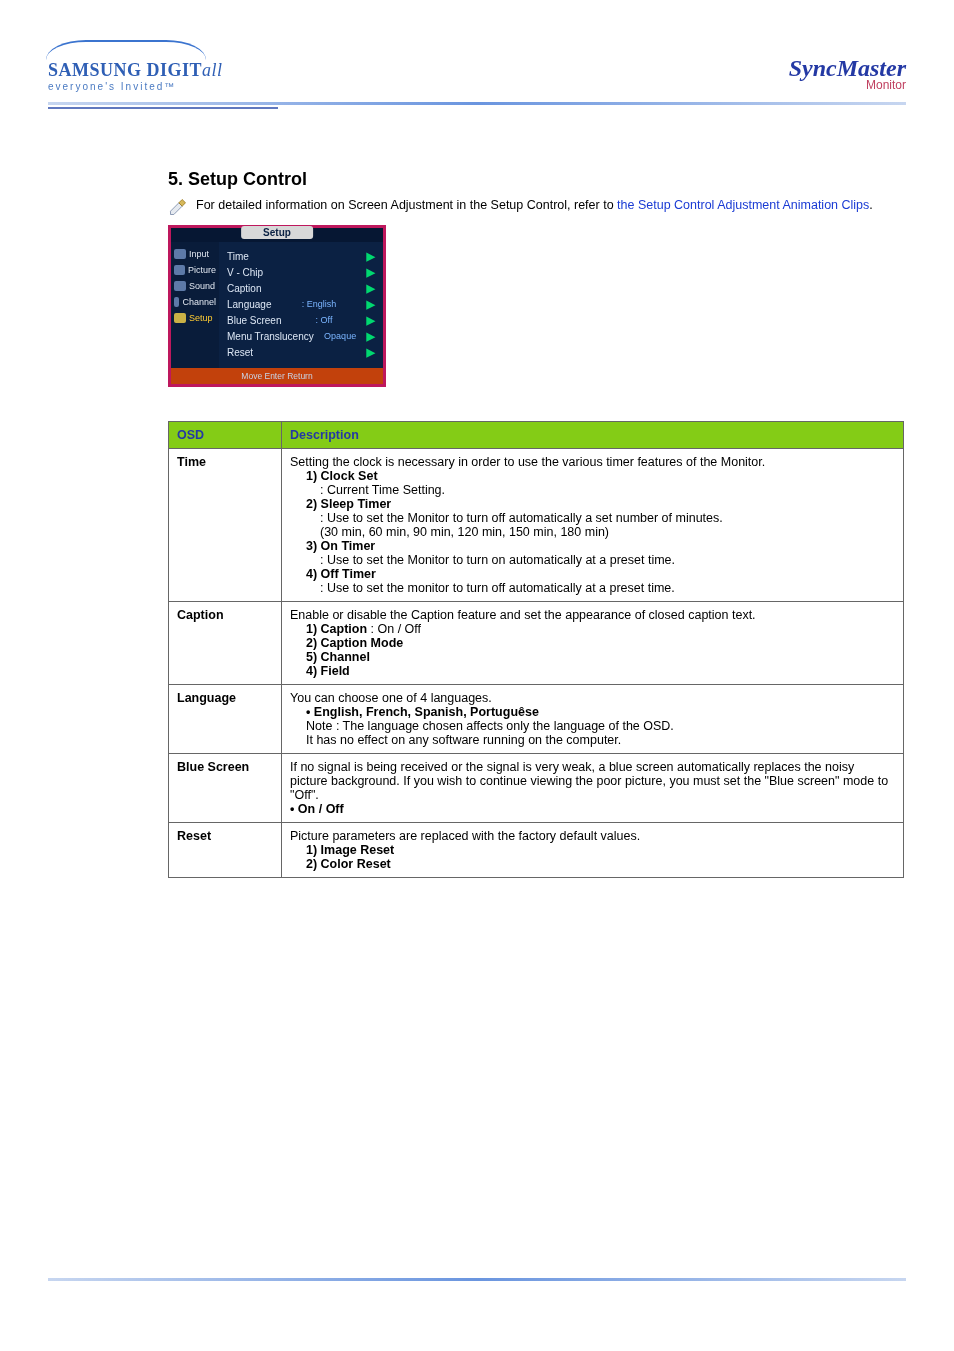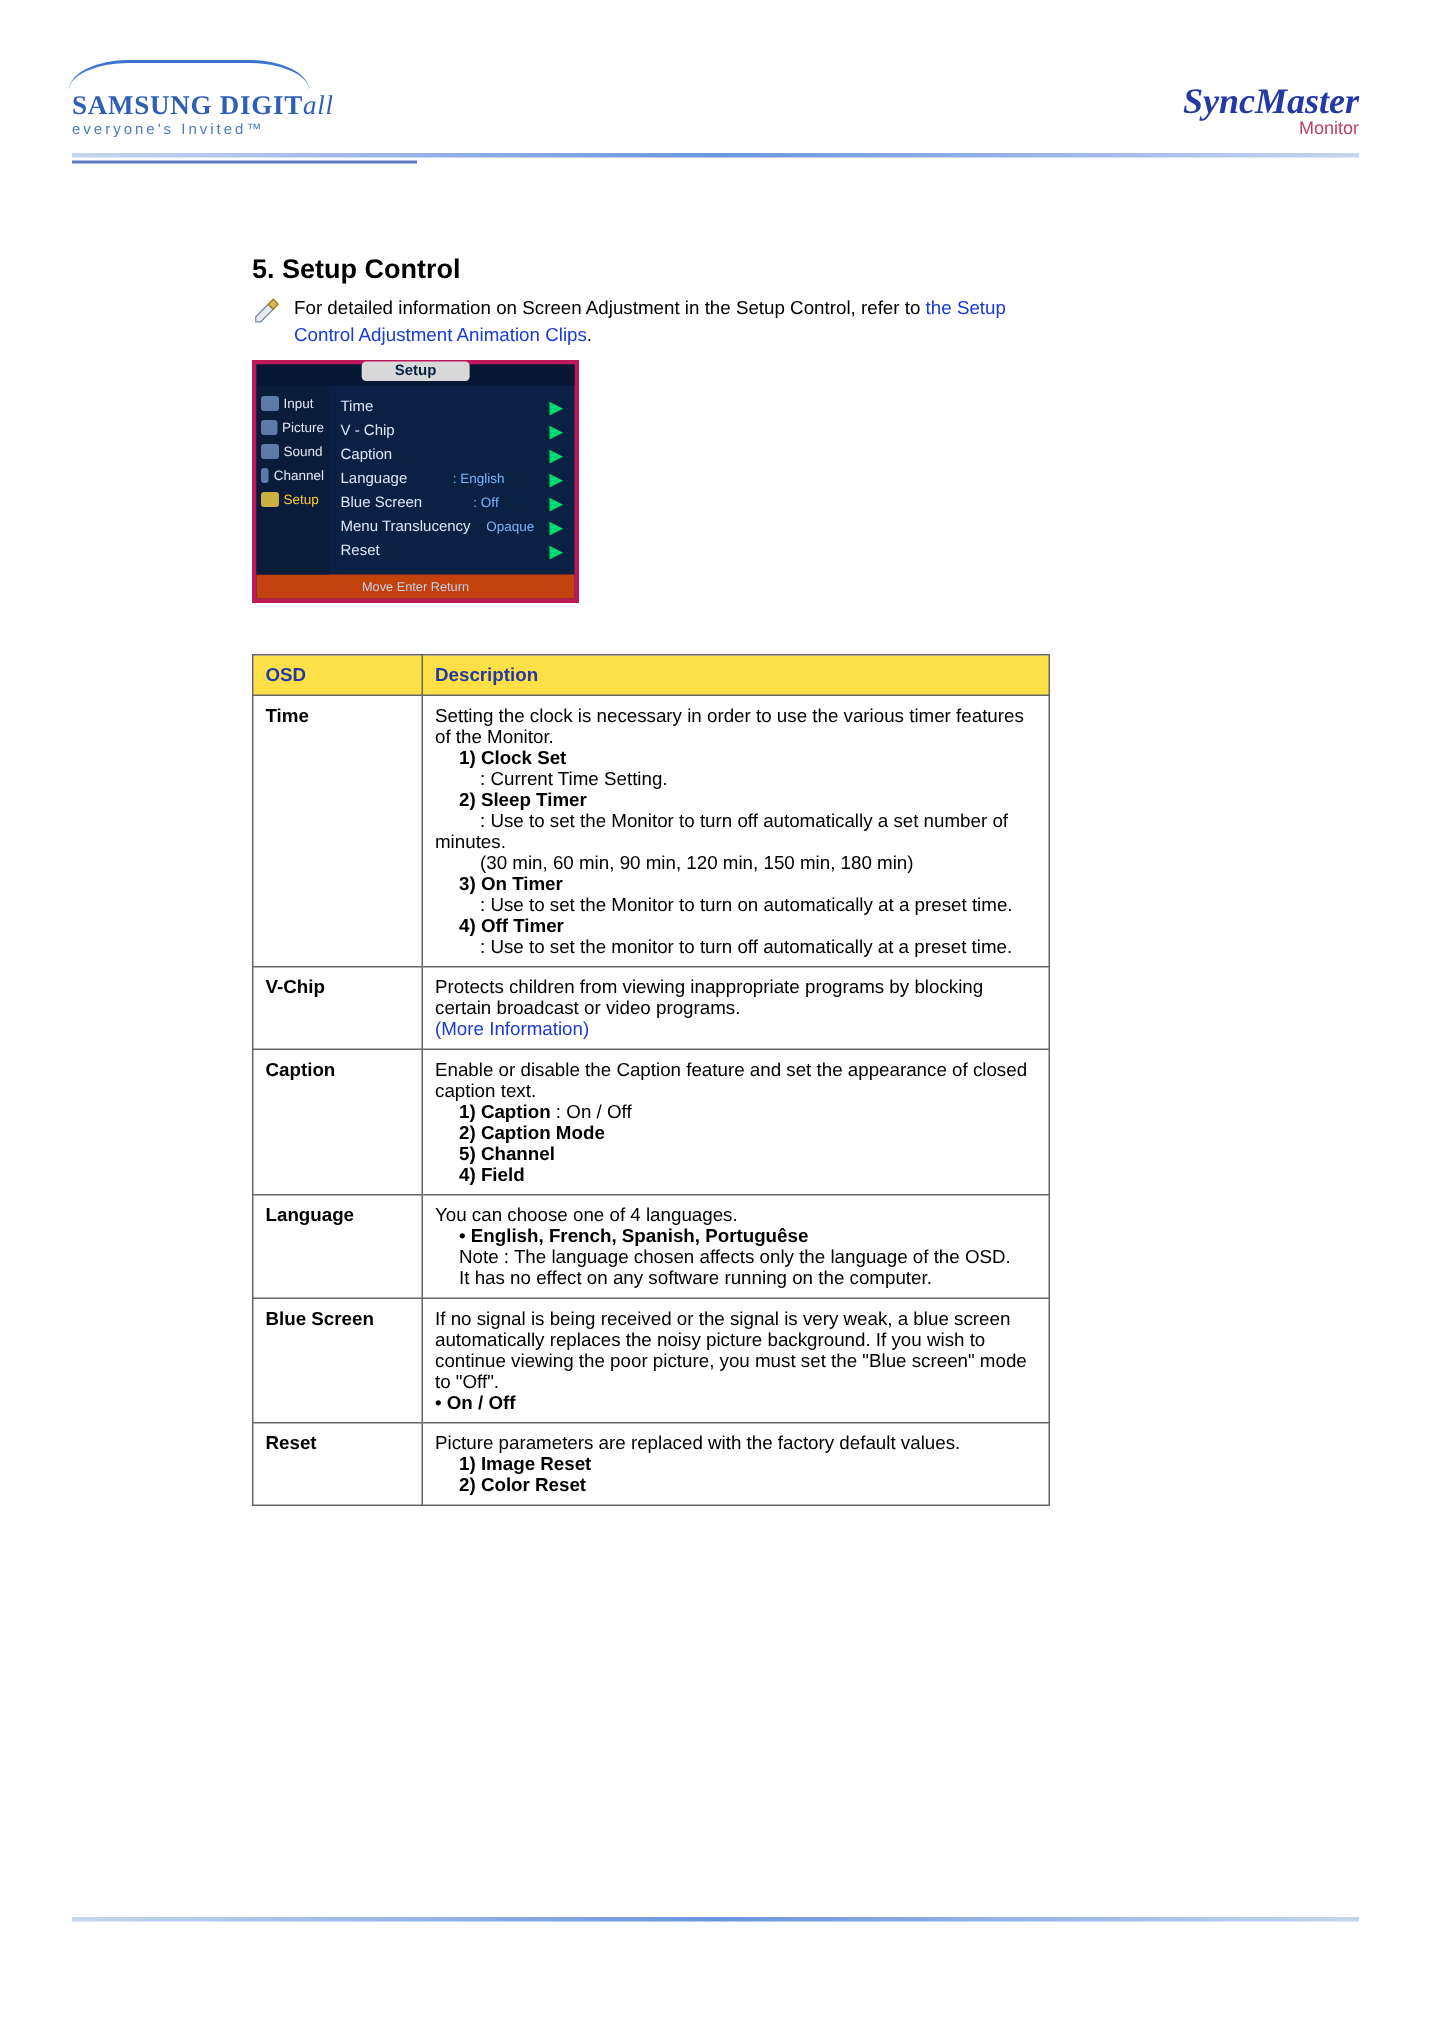--- a/index.html
+++ b/index.html
@@ -8,21 +8,21 @@
   .brand-left{color:#2f5fb5;}
   .brand-left .arc{width:160px;height:18px;border-top:2px solid #3b74cf;border-radius:80px 80px 0 0/40px 40px 0 0;margin-left:-2px;}
   .brand-left .main{font-family:Georgia,"Times New Roman",serif;font-size:18px;letter-spacing:0.5px;}
   .brand-left .main .bold{font-weight:700;}
   .brand-left .main .ital{font-style:italic;font-family:Georgia,serif;}
   .brand-left .tag{font-size:10px;letter-spacing:2px;color:#4a7ac2;}
   .brand-right .sm{font-family:Georgia,"Times New Roman",serif;font-size:24px;font-weight:700;font-style:italic;color:#2439a4;}
   .brand-right .sub{font-size:12px;color:#c04060;text-align:right;margin-top:-4px;}
   .rule{height:0;border-top:3px solid;border-image:linear-gradient(to right,#c7d6f0,#6a95df,#c7d6f0) 1;margin-top:10px;}
   .short-rule{width:230px;height:0;border-top:2px solid #6078bf;margin-top:2px;}
-  .content{margin:60px 0 0 120px;width:532px;}
+  .content{margin:60px 0 0 120px;width:736px;}
   .sec-title{font-size:18px;font-weight:700;margin:0 0 6px 0;}
   .info-row{display:flex;align-items:flex-start;gap:8px;margin-bottom:6px;}
   .pencil-icon{width:20px;height:20px;flex:none;margin-top:1px;}
   .info-text{font-size:12.5px;line-height:1.45;}
   .link{color:#1a3bd4;cursor:pointer;}
   
   .osd{width:212px;border:3px solid #be185d;background:#0b2143;color:#fff;font-size:10px;margin:8px 0 0 0;}
   .osd-titlebar{height:14px;position:relative;background:#061733;}
   .osd-titlebar .lab{position:absolute;left:50%;top:-2px;transform:translateX(-50%);background:#d8d8d8;color:#0b2143;font-weight:700;padding:1px 22px;border-radius:3px;font-size:10px;}
   .osd-body{display:flex;}
@@ -32,21 +32,21 @@
   .osd-side .ic{width:12px;height:10px;background:#5d7aa8;border-radius:2px;display:inline-block;}
   .osd-side .sel .ic{background:#c9b146;}
   .osd-main{flex:1;padding:6px 8px 8px 8px;position:relative;}
   .osd-row{display:flex;align-items:center;justify-content:space-between;padding:1.5px 0;color:#dce6f4;}
   .osd-row .val{color:#7bb5ff;font-size:9px;}
   .osd-row .arr{color:#00d870;font-weight:700;font-size:11px;}
   .osd-foot{background:#c2410c;color:#c9d4e6;font-size:8.5px;text-align:center;padding:3px 0;}
   
   .osd-table{width:100%;border-collapse:collapse;margin-top:34px;}
   .osd-table th,.osd-table td{border:1px solid #666;font-size:12.5px;vertical-align:top;padding:6px 8px;text-align:left;}
-  .osd-table th{background:#fde047;color:#2439a4;font-weight:700;}
+  .osd-table th{background:#84cc16;color:#2439a4;font-weight:700;}
   .osd-col{width:96px;font-weight:700;}
   .ind{padding-left:16px;}
   .dind{padding-left:30px;}
   .b{font-weight:700;}
   .footer-rule{position:absolute;left:48px;right:48px;bottom:70px;height:0;border-top:3px solid;border-image:linear-gradient(to right,#c7d6f0,#6a95df,#c7d6f0) 1;}
 </style>
 </head>
 <body>
 
 <div class="page">
@@ -161,27 +161,20 @@
           <span class="ind b">2) Sleep Timer</span><br>
           <span class="dind">: Use to set the Monitor to turn off automatically a set number of minutes.</span><br>
           <span class="dind">(30 min, 60 min, 90 min, 120 min, 150 min, 180 min)</span><br>
           <span class="ind b">3) On Timer</span><br>
           <span class="dind">: Use to set the Monitor to turn on automatically at a preset time.</span><br>
           <span class="ind b">4) Off Timer</span><br>
           <span class="dind">: Use to set the monitor to turn off automatically at a preset time.</span>
         </td>
       </tr>
 
-      <tr>
-        <td class="osd-col">V-Chip</td>
-        <td>
-          <span>Protects children from viewing inappropriate programs by blocking certain broadcast or video programs.</span><br>
-          <span class="link">(More Information)</span>
-        </td>
-      </tr>
 
       <tr>
         <td class="osd-col">Caption</td>
         <td>
           <span>Enable or disable the Caption feature and set the appearance of closed caption text.</span><br>
           <span class="ind"><span class="b">1) Caption</span><span> : On / Off</span></span><br>
           <span class="ind b">2) Caption Mode</span><br>
           <span class="ind b">5) Channel</span><br>
           <span class="ind b">4) Field</span>
         </td>

